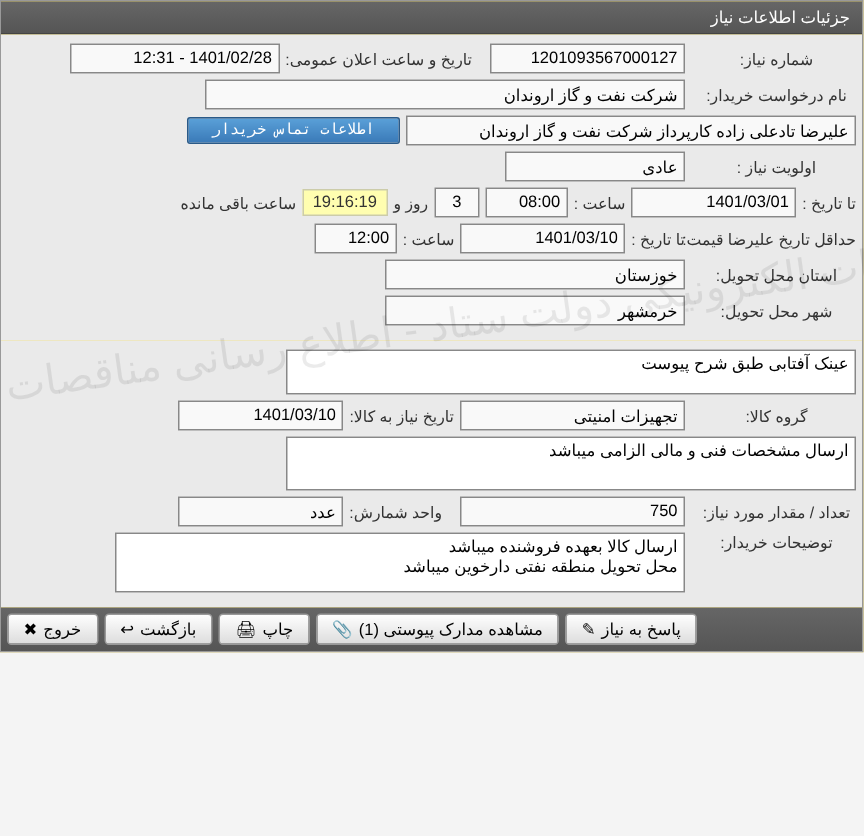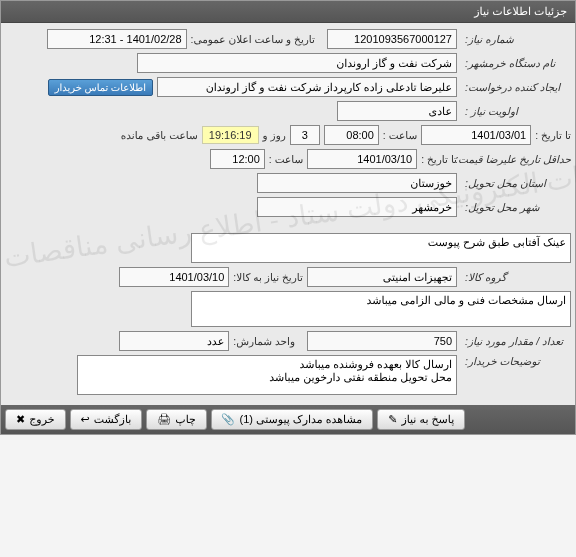--- a/index.html
+++ b/index.html
@@ -49,23 +49,22 @@
   }
   .label {
     font-size: 10.5px;
     color: #333;
     white-space: nowrap;
     text-align: right;
   }
   .label-col {
     width: 110px;
     flex-shrink: 0;
-    text-align: left;
+    text-align: center;
     padding-left: 4px;
-    font-style: italic;
   }
   .input {
     border: 1px solid #888;
     background: #fff;
     padding: 2px 4px;
     font-size: 11px;
     height: 20px;
     font-family: inherit;
     direction: rtl;
   }
@@ -80,23 +79,23 @@
     font-family: inherit;
     direction: rtl;
     resize: none;
     height: 36px;
   }
   .btn-contact {
     background: linear-gradient(to bottom,#5aa0d8,#3a7ab8);
     color:#fff;
     border:1px solid #2a5a88;
     border-radius:2px;
-    padding:2px 6px;
+    padding:2px 16px;
     font-size:10px;
-    font-family:Liberation Serif, serif;
+    font-family:Liberation Mono, monospace;
     cursor:pointer;
     white-space:nowrap;
   }
   .countdown {
     background:#fffeb0;
     border:1px solid #cca;
     padding:2px 6px;
     font-size:11px;
   }
   .footer {
@@ -136,26 +135,25 @@
   <div class="form-body">
 
     <div class="row">
       <span class="label label-col">شماره نیاز:</span>
       <input class="input readonly" style="width: 130px;" readonly="" value="1201093567000127">
       <span class="label" style="margin-right:8px">تاریخ و ساعت اعلان عمومی:</span>
       <input class="input readonly" style="width: 140px;" readonly="" value="1401/02/28 - 12:31">
     </div>
 
     <div class="row">
-      <span class="label label-col">نام دستگاه خرمشهر:</span>
+      <span class="label label-col">نام درخواست خریدار:</span>
       <input class="input readonly flex1" style="max-width: 320px;" readonly="" value="شرکت نفت و گاز اروندان">
     </div>
 
     <div class="row">
-      <span class="label label-col">ایجاد کننده درخواست:</span>
       <input class="input readonly" style="width: 300px;" readonly="" value="علیرضا تادعلی زاده کارپرداز شرکت نفت و گاز اروندان">
       <button class="btn-contact">اطلاعات تماس خریدار</button>
     </div>
 
     <div class="row">
       <span class="label label-col">اولویت نیاز :</span>
       <input class="input readonly" style="width: 120px;" readonly="" value="عادی">
     </div>
 
     <div class="row">

